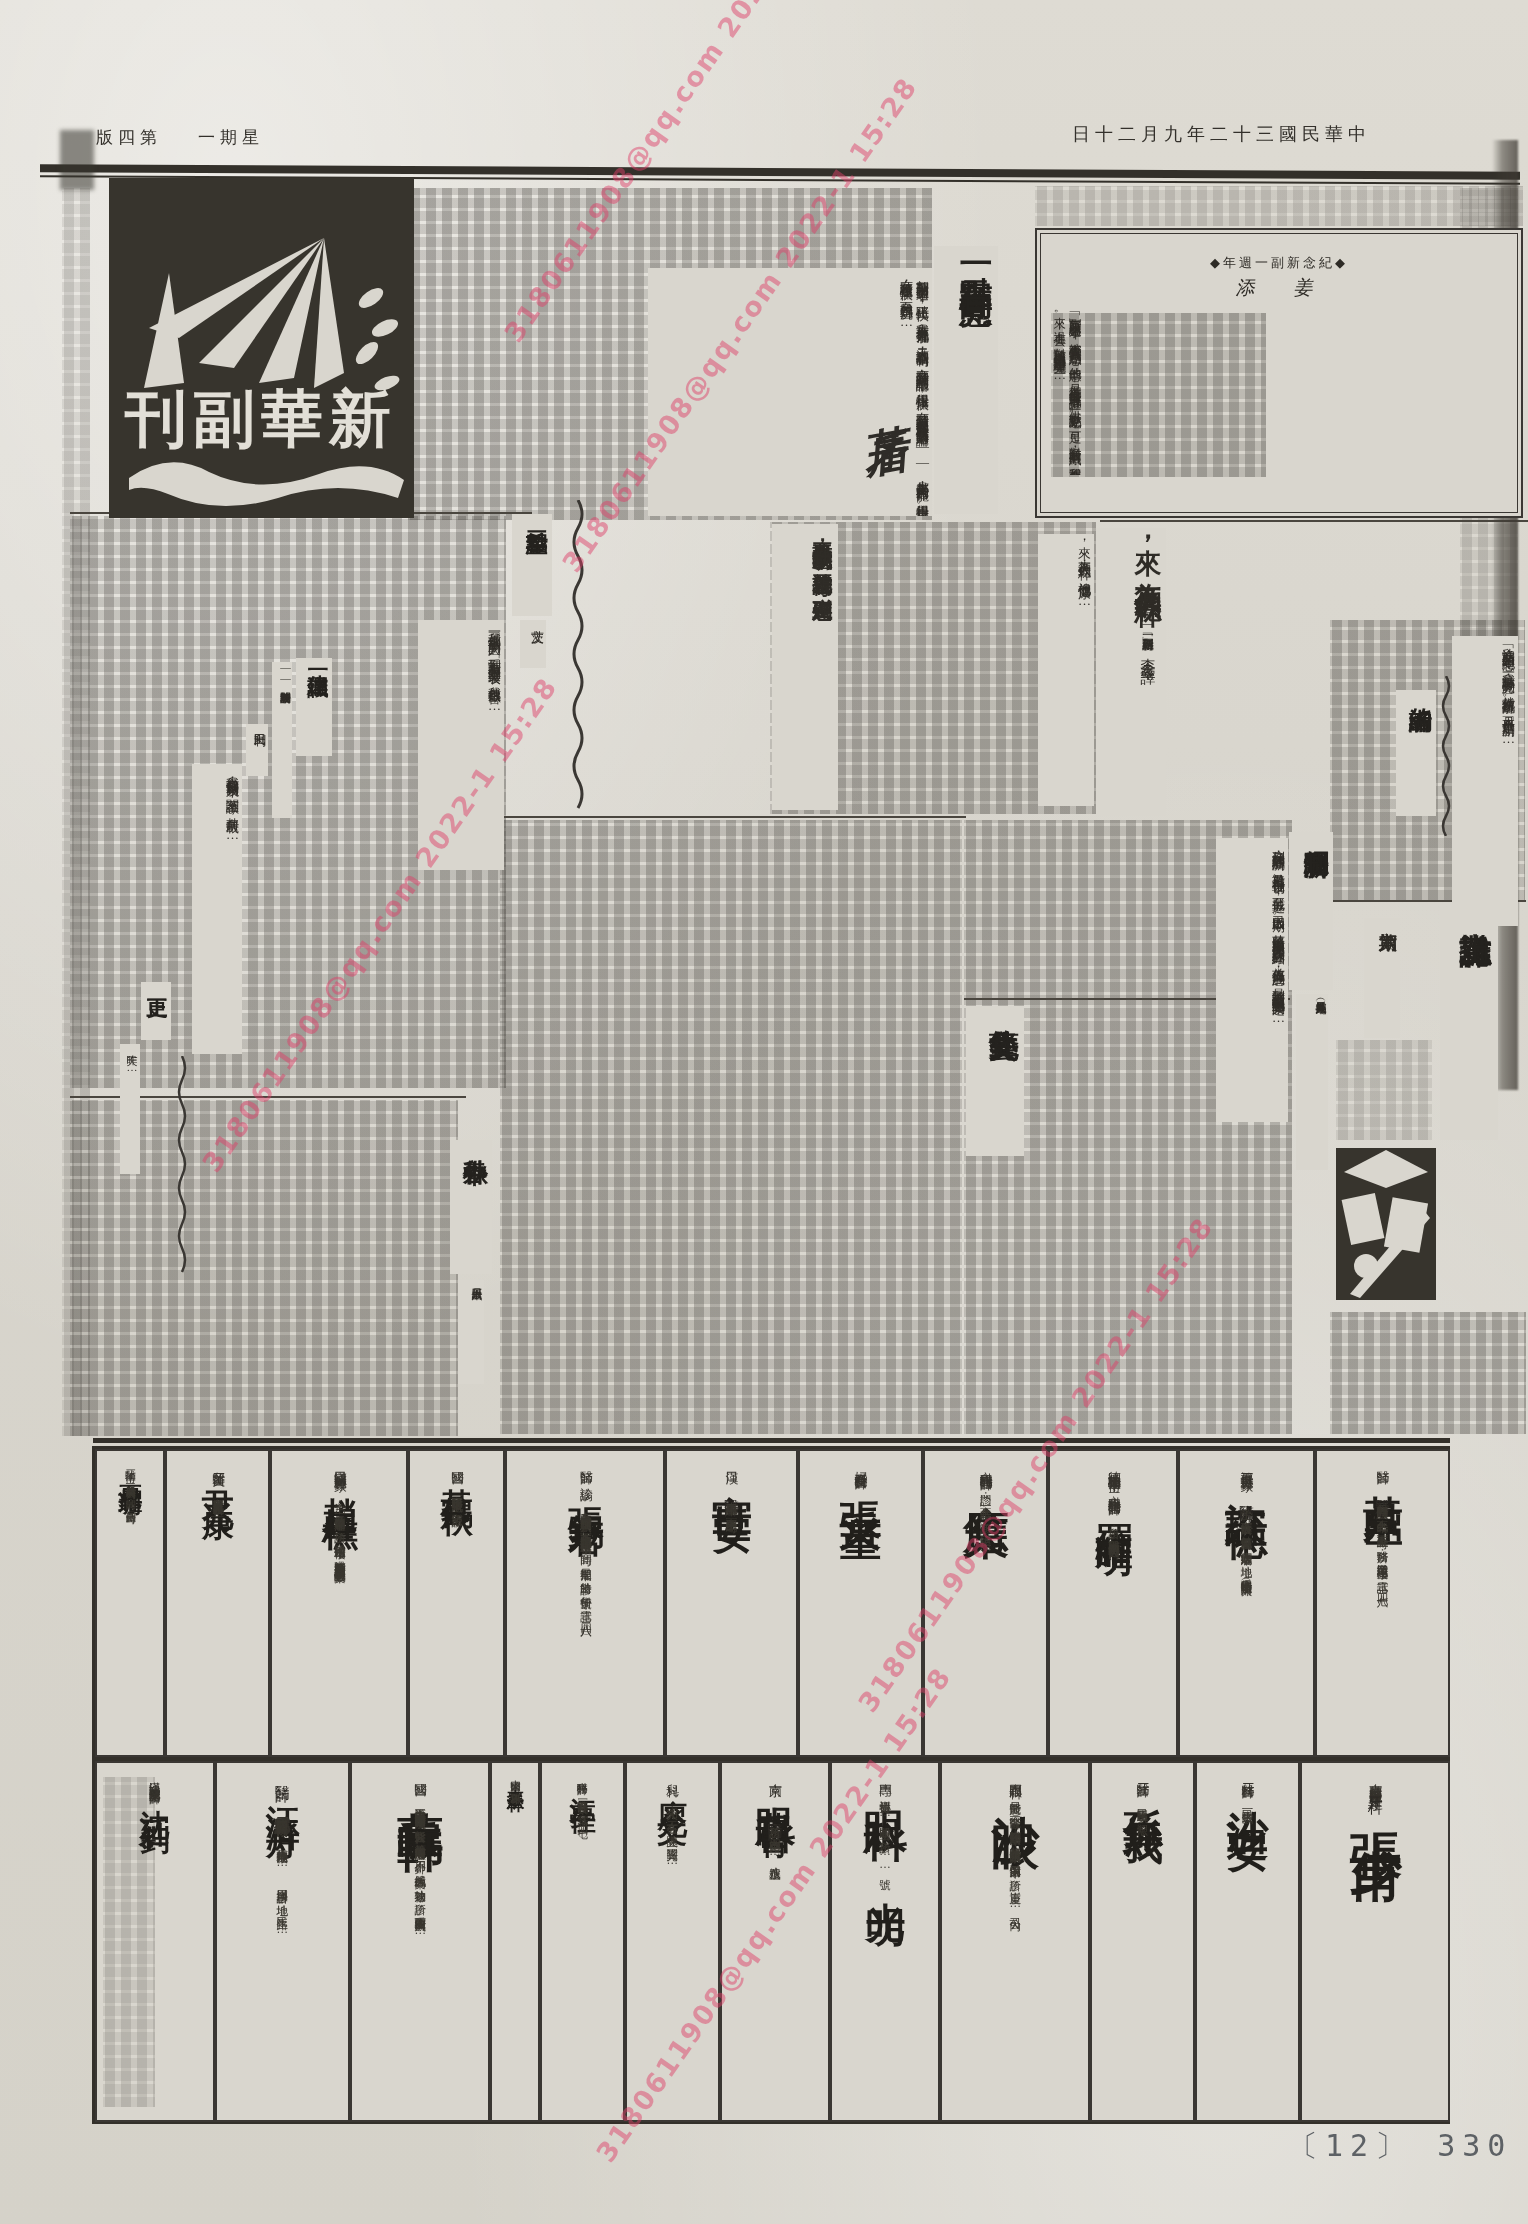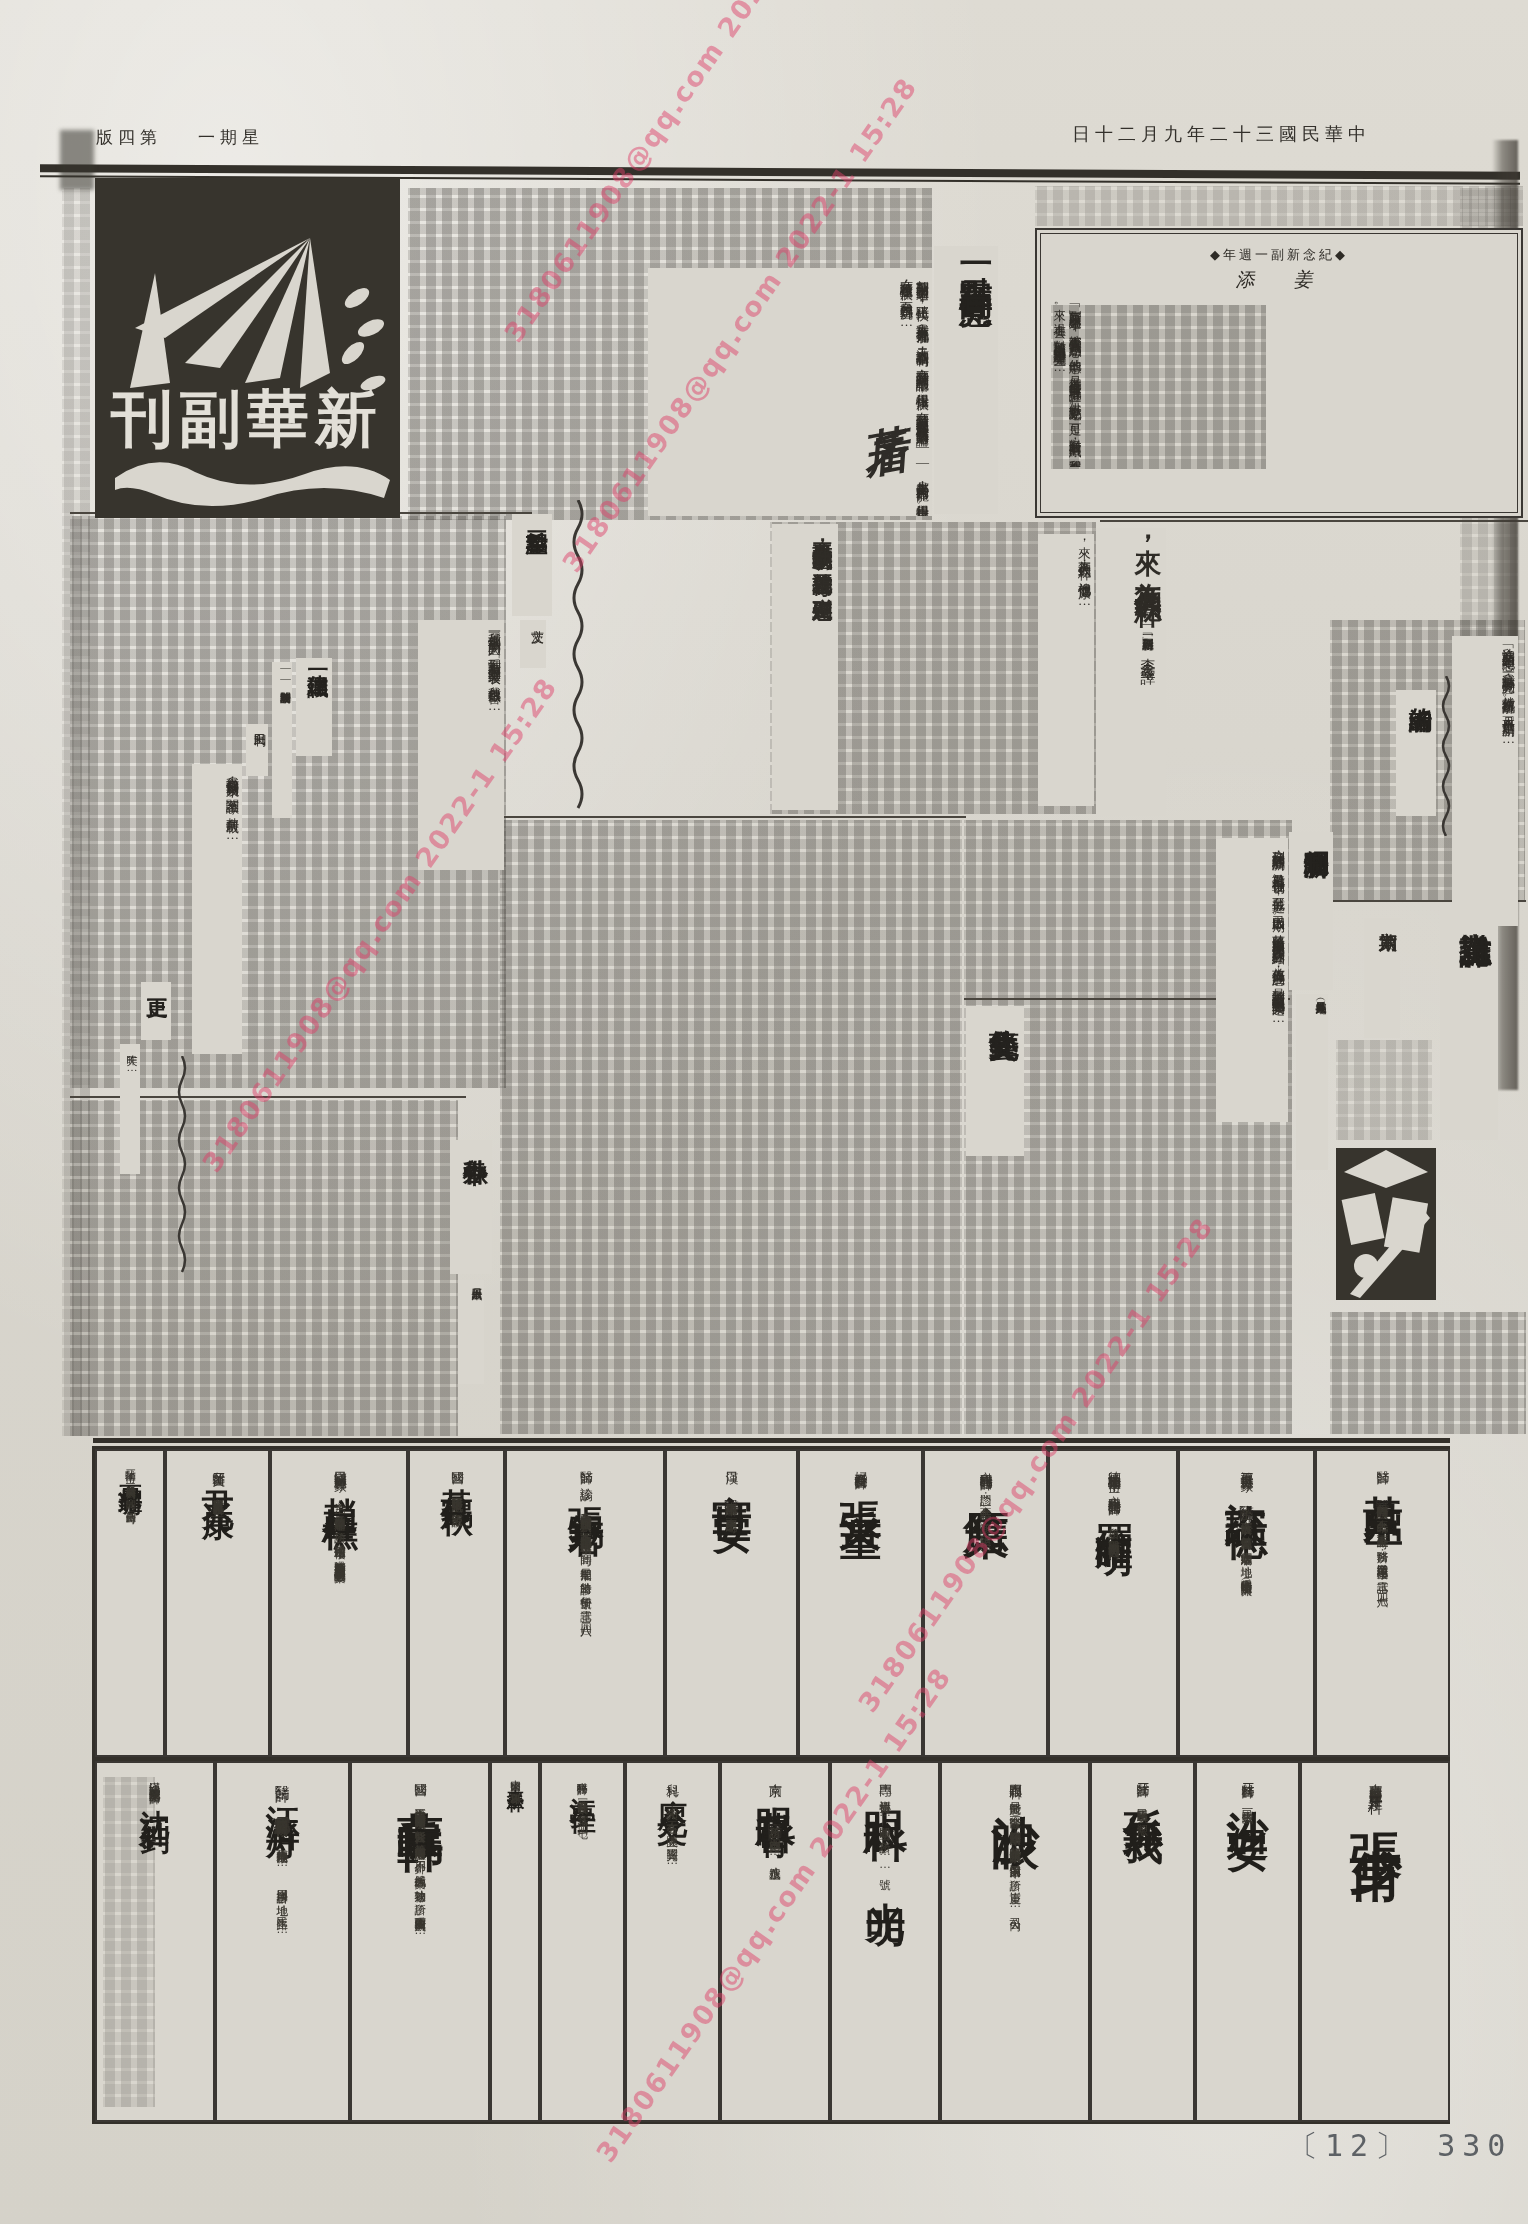--- a/index.html
+++ b/index.html
@@ -29,21 +29,21 @@
   font-family:"DejaVu Sans",sans-serif;pointer-events:none;}
 .masthead{position:absolute;font-weight:900;font-size:54px;letter-spacing:28px;
   color:#262420;text-shadow:0 0 1px #262420;white-space:nowrap;}
 .hmeta{position:absolute;font-size:18px;letter-spacing:5px;color:#33302b;white-space:nowrap;}
 .sect{position:absolute;font-weight:800;color:#24221e;z-index:4;}
 .gq-box{position:absolute;left:1035px;top:228px;width:488px;height:290px;
   border:2px solid var(--ink2);z-index:4;background:var(--paper);
   box-shadow:inset 0 0 0 3px var(--paper), inset 0 0 0 4px var(--ink2);
   padding:12px 14px 8px;}
 .gq-title{font-size:31px;font-weight:800;letter-spacing:14px;text-align:center;color:#24221e;}
-.gq-sub{font-size:13px;text-align:center;letter-spacing:3px;margin-top:4px;}
+.gq-sub{font-size:13px;text-align:center;letter-spacing:3px;margin-top:12px;}
 .gq-author{font-size:19px;text-align:center;letter-spacing:10px;margin-top:3px;font-style:italic;}
 .gq-body{margin-top:6px;height:168px;font-size:12.5px;line-height:1.25;letter-spacing:1px;
   writing-mode:vertical-rl;text-orientation:upright;overflow:hidden;position:relative;z-index:2;}
 .adframe{position:absolute;border:3px solid #33302a;z-index:2;}
 .adbox{position:absolute;border:2px solid #3a3733;background:var(--paper);
   display:flex;justify-content:center;padding:10px 5px;z-index:3;overflow:hidden;}
 .adv{writing-mode:vertical-rl;text-orientation:upright;height:100%;}
 .ad-label{font-size:13px;line-height:1.2;letter-spacing:1px;color:#35322c;}
 .ad-sub{font-size:15px;letter-spacing:3px;color:#2c2925;}
 .ad-name{font-weight:900;letter-spacing:8px;color:#211f1b;line-height:1.05;}
@@ -60,21 +60,21 @@
 <body>
 
 <div class="page">
 
   <div class="hmeta" style="left:1072px;top:122px;">日十二月九年二十三國民華中</div>
   <div class="hmeta" style="left:198px;top:126px;font-size:17px;">一期星</div>
   <div class="hmeta" style="left:96px;top:126px;font-size:17px;">版四第</div>
   <div class="ruleh" style="left:40px;top:168px;width:1480px;height:8px;transform:rotate(.3deg);"></div>
   <div class="ruleh" style="left:40px;top:179px;width:1480px;height:2px;transform:rotate(.3deg);"></div>
 
-  <div class="abs" style="left:95px;top:178px;width:305px;height:340px;z-index:4;">
+  <div class="abs" style="left:109px;top:178px;width:305px;height:340px;z-index:4;">
     <svg width="305" height="340" viewBox="0 0 305 340">
       <rect x="0" y="0" width="305" height="340" fill="#37342d"></rect>
       <g fill="#d9d6ce">
         <polygon points="215,60 40,150 70,160"></polygon>
         <polygon points="215,60 90,185 125,190"></polygon>
         <polygon points="215,60 150,205 185,200"></polygon>
         <polygon points="215,60 205,210 235,195"></polygon>
         <polygon points="60,95 35,210 75,205"></polygon>
         <ellipse cx="262" cy="120" rx="14" ry="7" transform="rotate(-35 262 120)"></ellipse>
         <ellipse cx="276" cy="150" rx="14" ry="7" transform="rotate(-25 276 150)"></ellipse>

